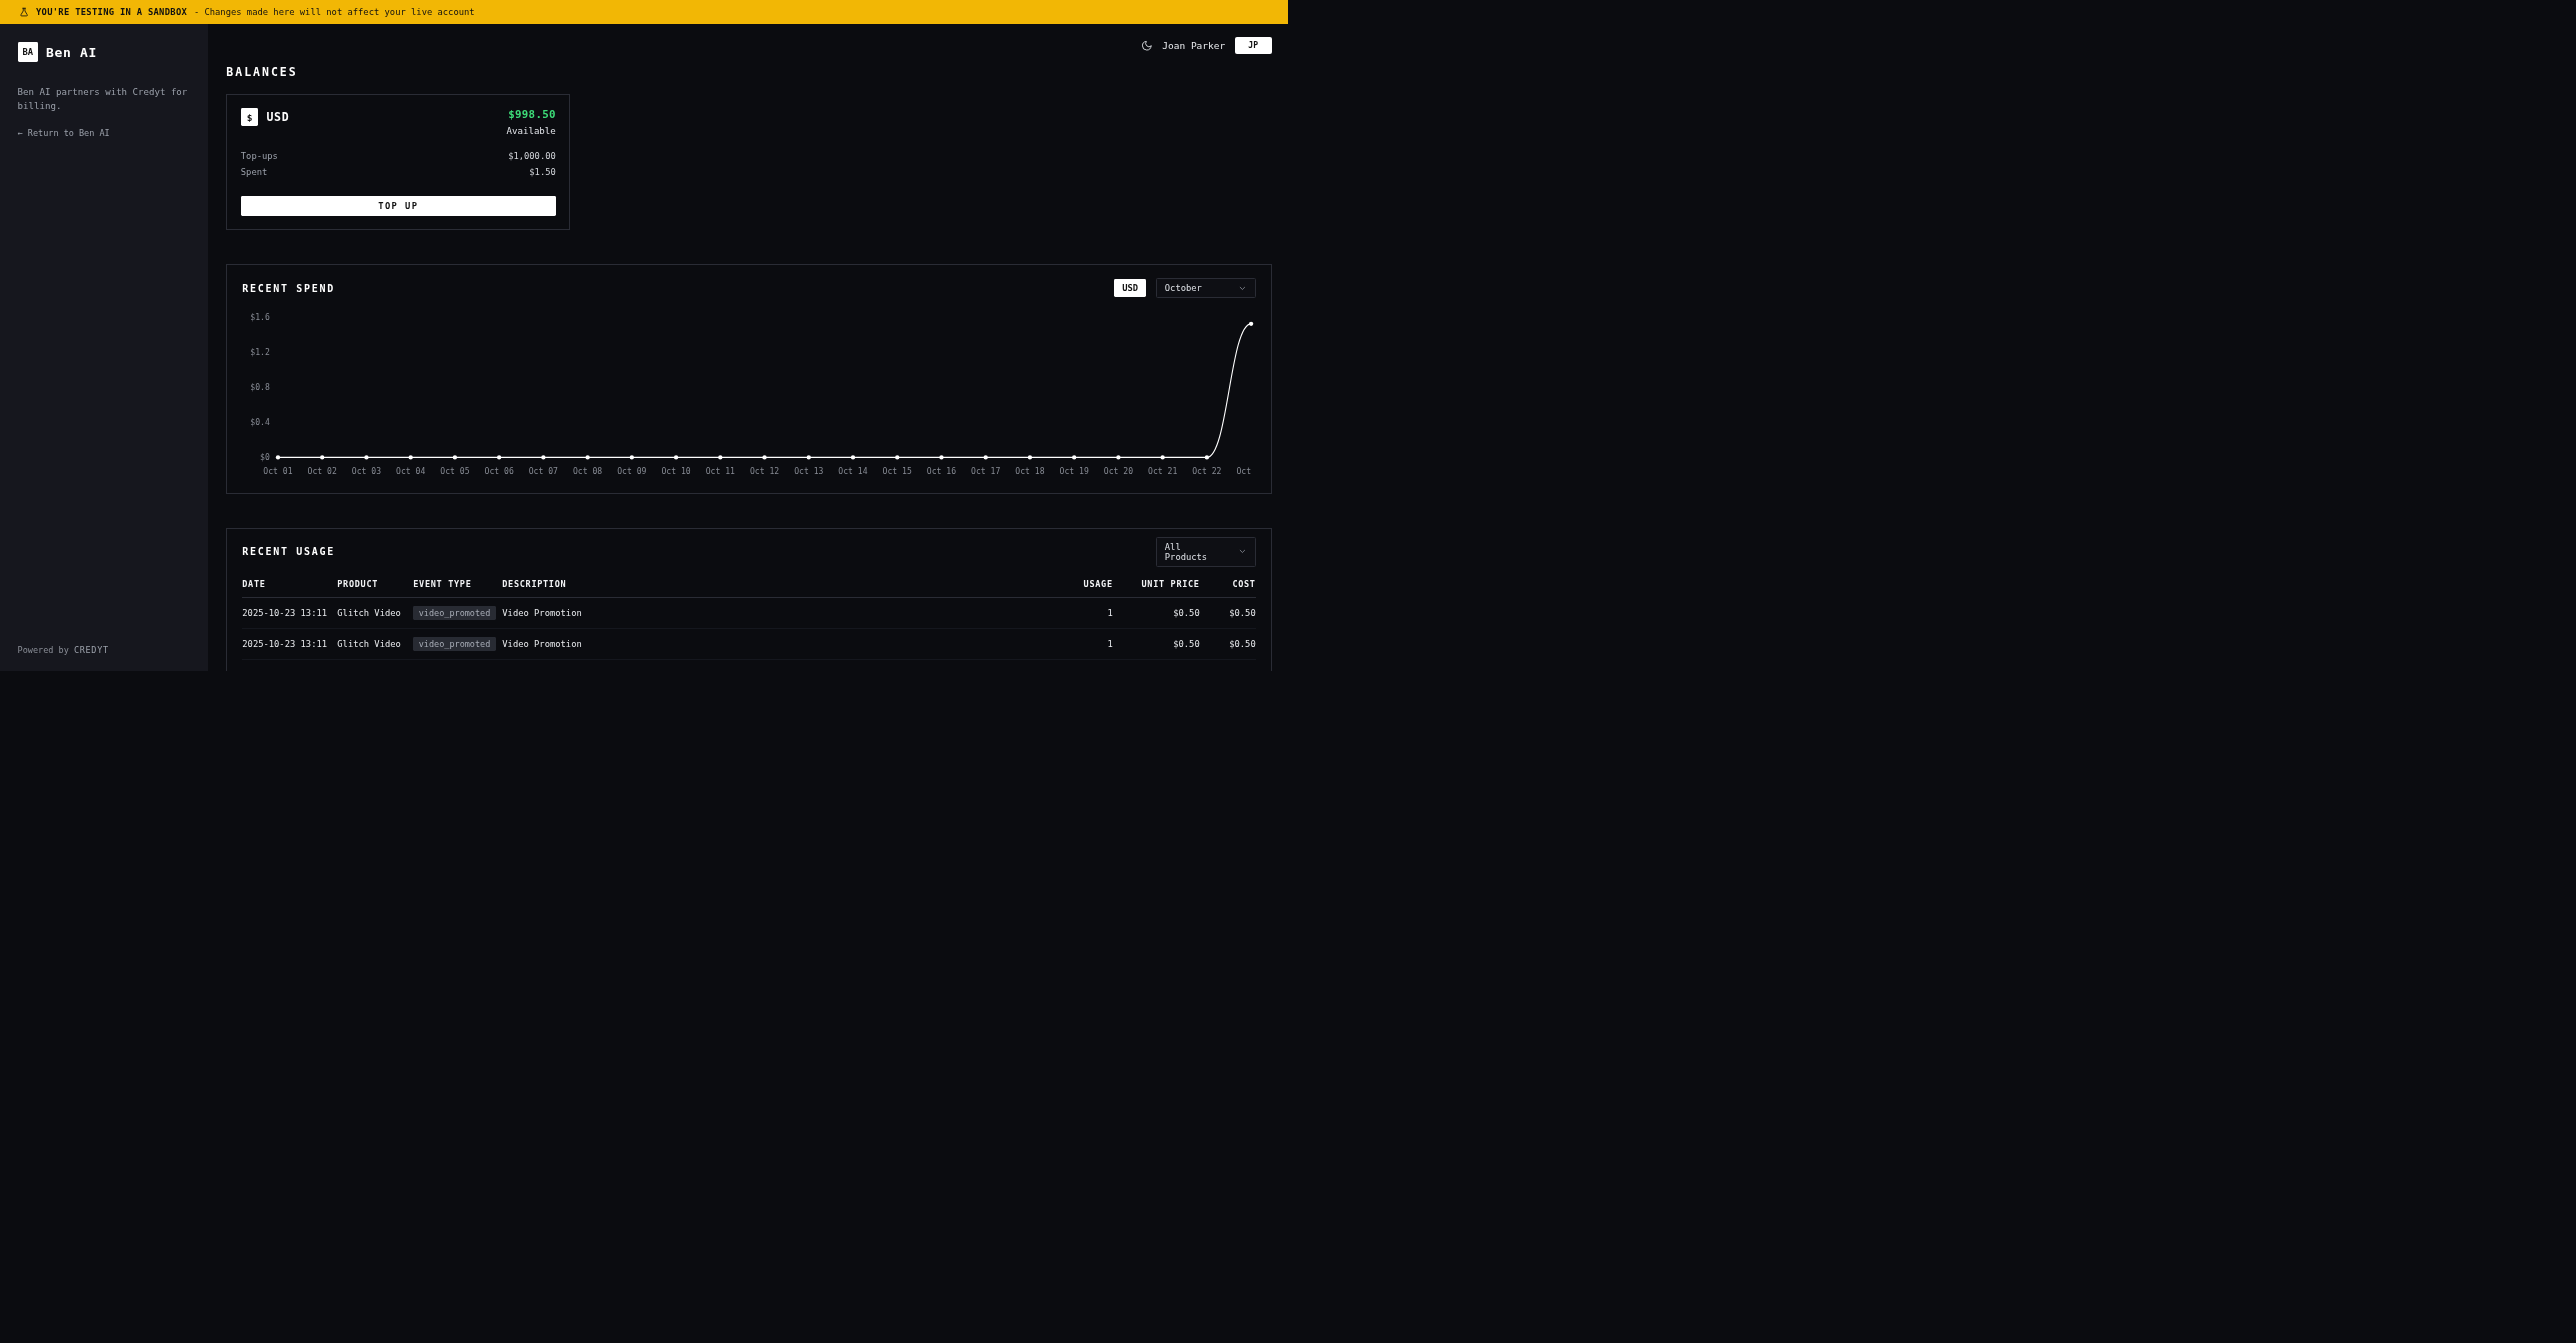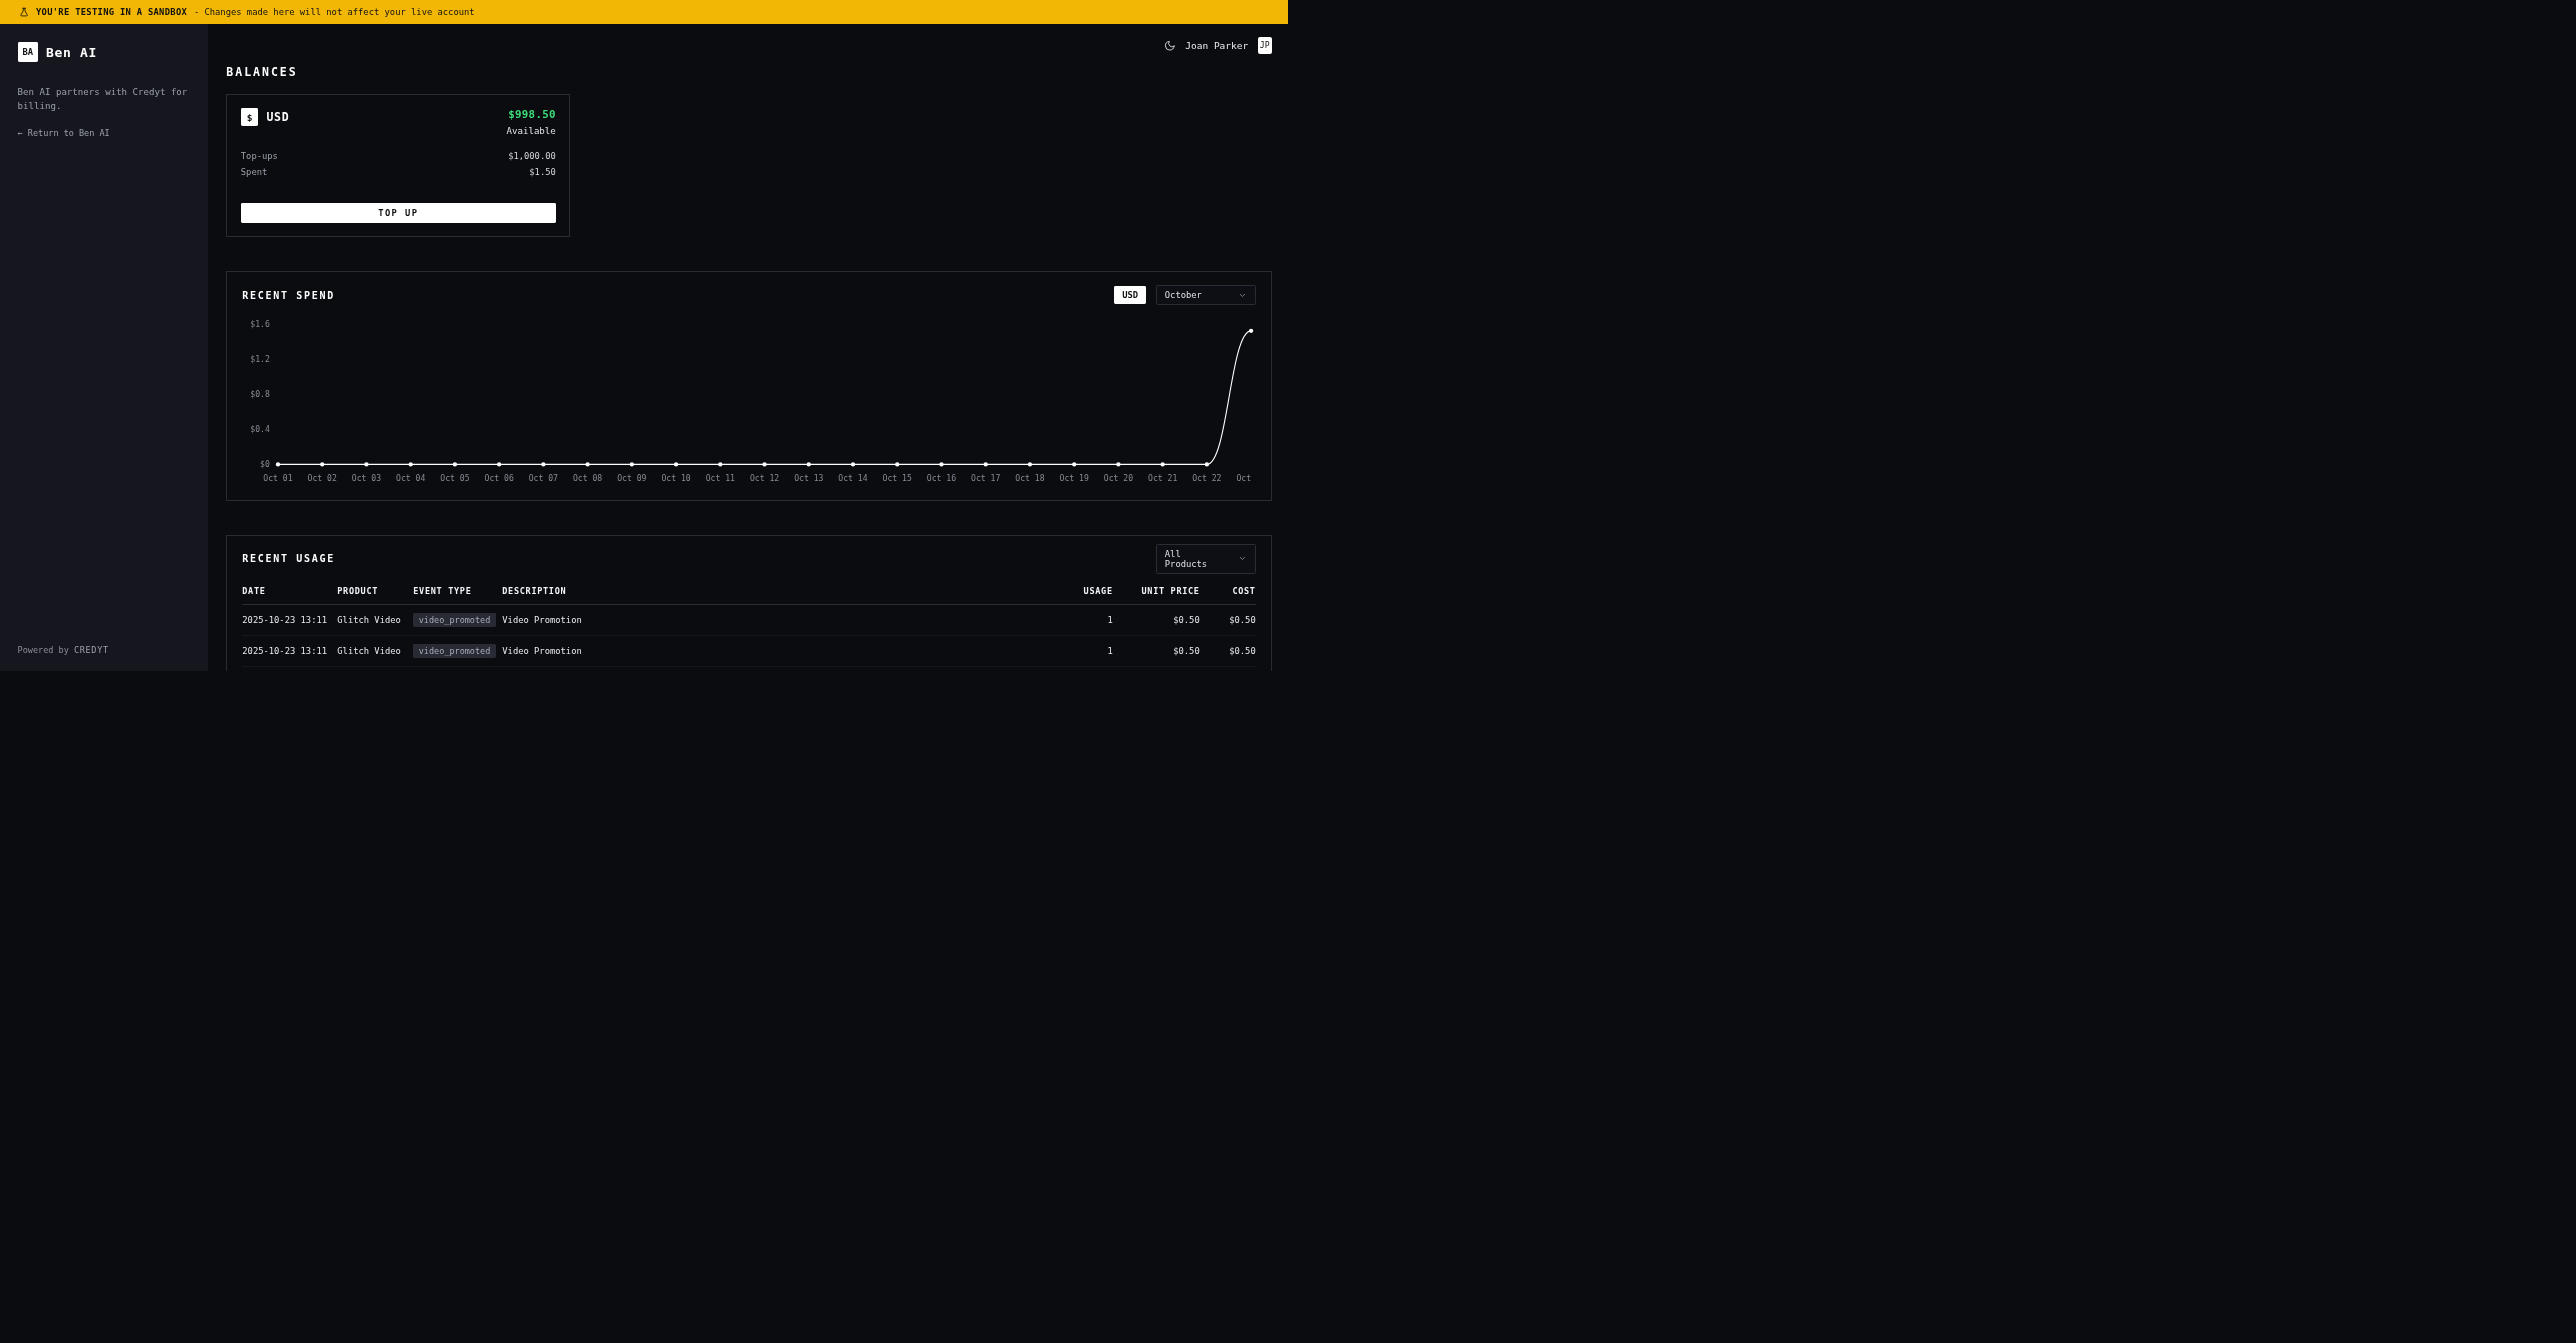--- a/index.html
+++ b/index.html
@@ -37,23 +37,23 @@
   }
   .spacer { flex:1; }
   .powered { font-size:8.5px; color:#8A8E97; }
   .powered .brand { letter-spacing:0.7px; color:#9BA0AA; }
   
   main { flex:1; padding:0 16.3px 27px 18.3px; overflow:hidden; }
   .top-row { display:flex; justify-content:flex-end; align-items:center; gap:9.5px; margin-top:10.8px; height:20.3px; }
   .moon { display:inline-flex; color:#D6D9DE; cursor:pointer; }
   .user-name { font-size:9.5px; color:#E8EAED; }
   .avatar {
-    width:14px; height:17.6px; background:#fff; color:#111; border-radius:2px;
+    width:37px; height:17.6px; background:#fff; color:#111; border-radius:2px;
     display:flex; align-items:center; justify-content:center;
-    font-size:8.1px; font-weight:400; cursor:pointer;
+    font-size:8.1px; font-weight:700; cursor:pointer;
   }
   .section-title { font-size:11.5px; font-weight:700; letter-spacing:2px; color:#fff; margin-top:9.5px; }
   
   .balance-card {
     width:344px; border:0.7px solid #2A2C35; margin-top:15px; padding:13.5px;
   }
   .bc-top { display:flex; justify-content:space-between; align-items:flex-start; }
   .bc-left { display:flex; align-items:center; gap:8.1px; }
   .cur-icon {
     width:17.6px; height:17.6px; background:#fff; color:#111; border-radius:1.4px;
@@ -63,21 +63,21 @@
   .cur-name { font-size:11.5px; font-weight:700; letter-spacing:0.7px; color:#fff; }
   .bc-right { text-align:right; }
   .amount { color:#3DDC78; font-size:10.8px; font-weight:700; letter-spacing:0.3px; }
   .avail { margin-top:4.7px; font-size:9.1px; color:#E2E4E9; }
   .bc-rows { margin-top:15px; }
   .bc-row { display:flex; justify-content:space-between; font-size:8.8px; margin-top:5.4px; }
   .bc-row:first-child { margin-top:0; }
   .bc-label { color:#9BA0AA; }
   .bc-value { color:#D4D7DC; }
   .topup {
-    width:100%; height:20.3px; margin-top:26px; background:#fff; color:#111;
+    width:100%; height:20.3px; margin-top:19px; background:#fff; color:#111;
     border:none; border-radius:1.4px; font-family:inherit; font-size:8.8px;
     font-weight:700; letter-spacing:1.4px; cursor:pointer;
   }
   
   .panel { border:0.7px solid #2A2C35; margin-top:34px; padding:13.5px 15px 10.8px 15px; }
   .panel-head { display:flex; justify-content:space-between; align-items:center; height:19px; }
   .panel-title { font-size:10px; font-weight:700; letter-spacing:1.7px; color:#fff; }
   .controls { display:flex; align-items:center; gap:9.5px; }
   .usd-btn {
     background:#fff; color:#111; border:none; border-radius:1.4px;

